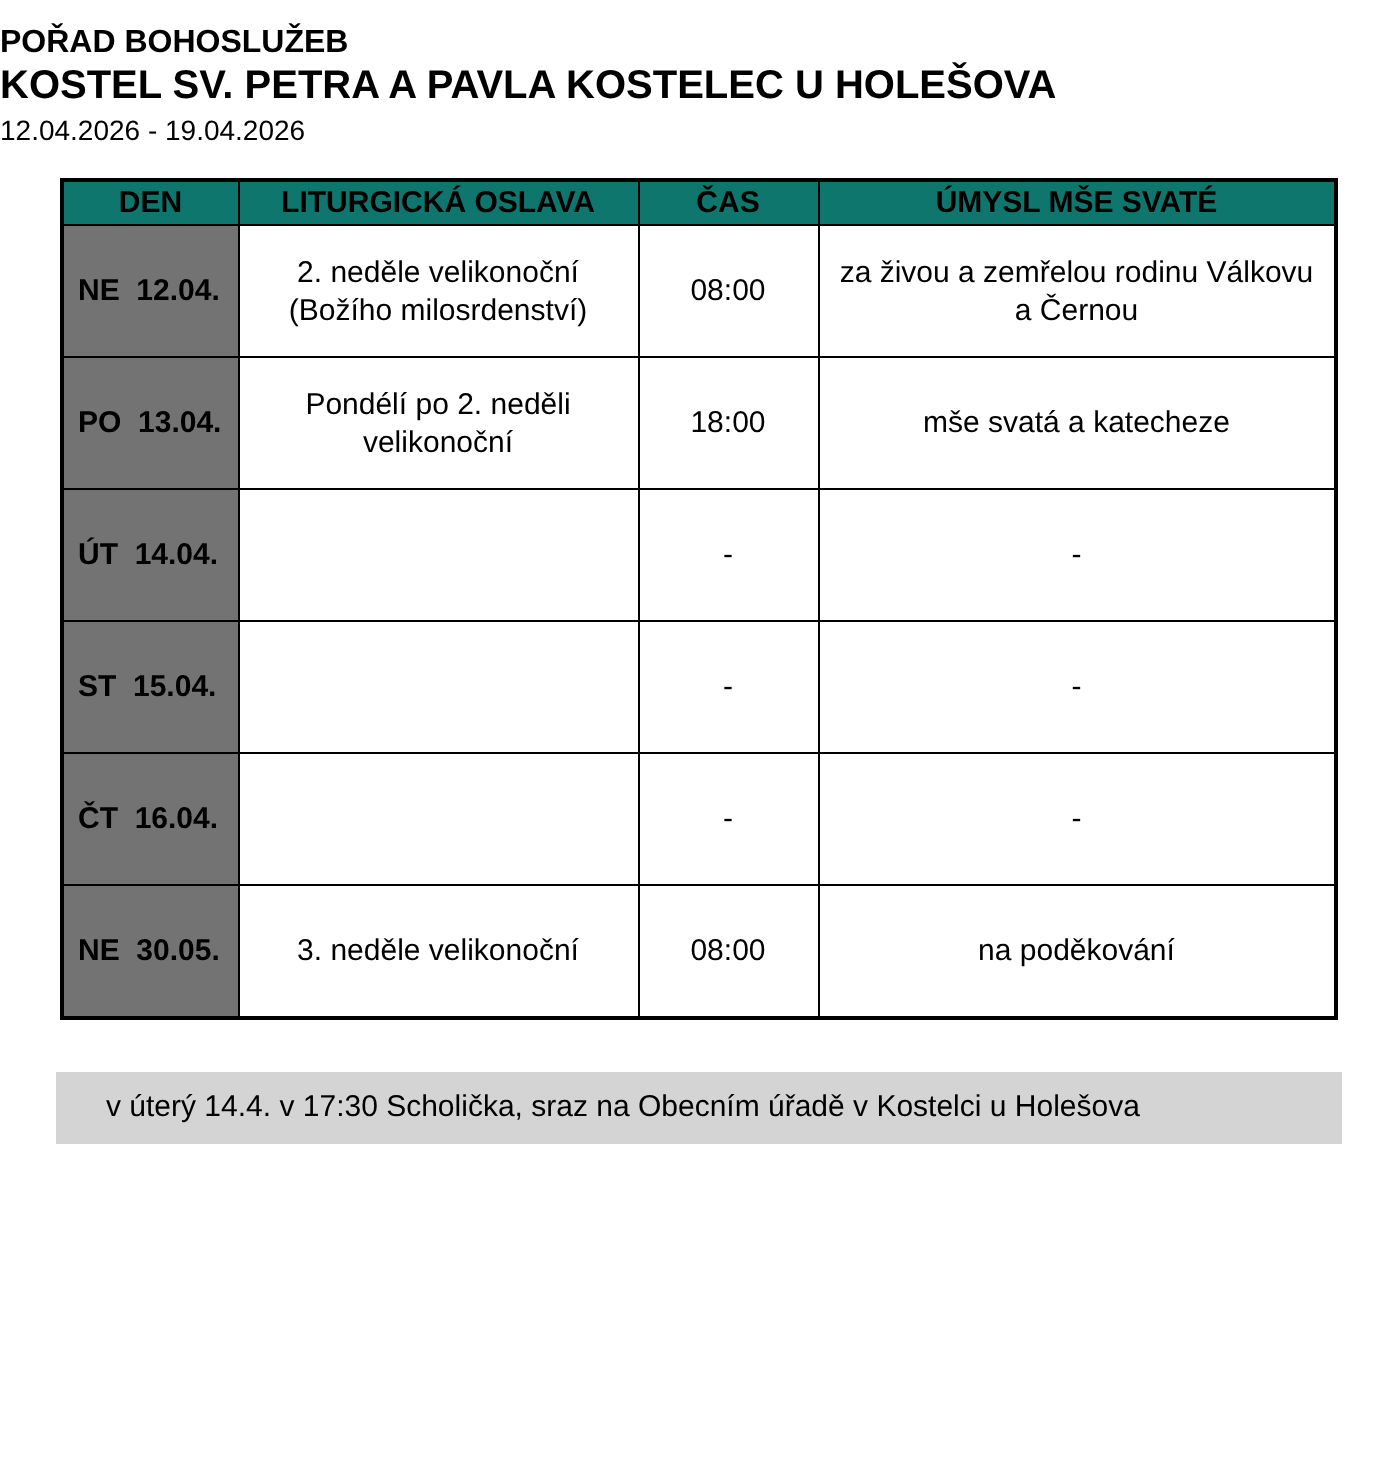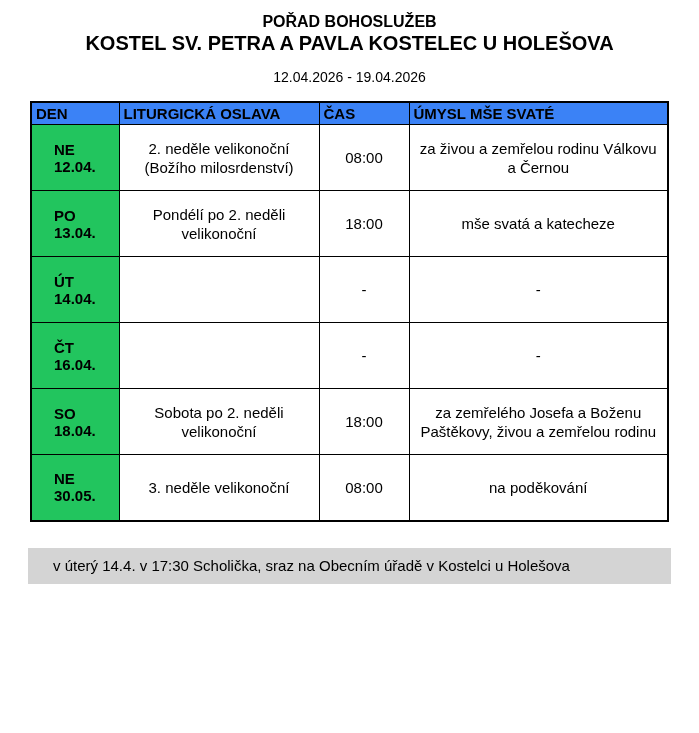--- a/index.html
+++ b/index.html
@@ -9,51 +9,51 @@
     font-family: "Liberation Sans", sans-serif;
     color: #000000;
   }
   .page {
     width: 699px;
     height: 733px;
     box-sizing: border-box;
     padding-top: 12px;
     overflow: hidden;
   }
-  .doc-header { text-align: center; }
+  .doc-header { }
   .title    { font-weight: bold; font-size: 16px; line-height: 19px; }
   .subtitle { font-weight: bold; font-size: 20px; line-height: 19px; margin-top: 3px; }
-  .daterange{ font-size: 14px; margin-top: 16px; }
+  .daterange{ font-size: 14px; margin-top: 4px; }
 
   table.schedule {
     border-collapse: collapse;
     margin: 16px auto 0 auto;
     width: 637px;
     table-layout: fixed;
     border: 2px solid #000;
   }
   table.schedule th,
   table.schedule td {
     border: 1px solid #000;
     box-sizing: border-box;
   }
   thead th {
-    background: #3b82f6;
+    background: #0f766e;
     font-size: 15px;
     font-weight: bold;
     height: 22px;
     padding: 2px 4px;
-    text-align: left;
+    text-align: center;
   }
   tbody tr { height: 66px; }
   td.day {
-    background: #22c55e;
+    background: #737373;
     font-weight: bold;
     font-size: 15px;
-    padding-left: 22px;
+    padding-left: 7px;
     white-space: pre-wrap;
     vertical-align: middle;
   }
   td.celebration, td.time, td.intention {
     text-align: center;
     font-size: 15px;
     padding: 2px 6px;
     vertical-align: middle;
     line-height: 19px;
   }
@@ -107,30 +107,30 @@
         <td class="time">18:00</td>
         <td class="intention">mše svatá a katecheze</td>
       </tr>
       <tr>
         <td class="day">ÚT  14.04.</td>
         <td class="celebration"></td>
         <td class="time">-</td>
         <td class="intention">-</td>
       </tr>
       <tr>
-        <td class="day">ČT  16.04.</td>
+        <td class="day">ST  15.04.</td>
         <td class="celebration"></td>
         <td class="time">-</td>
         <td class="intention">-</td>
       </tr>
       <tr>
-        <td class="day">SO  18.04.</td>
-        <td class="celebration">Sobota po 2. neděli velikonoční</td>
-        <td class="time">18:00</td>
-        <td class="intention">za zemřelého Josefa a Boženu Paštěkovy, živou a zemřelou rodinu</td>
+        <td class="day">ČT  16.04.</td>
+        <td class="celebration"></td>
+        <td class="time">-</td>
+        <td class="intention">-</td>
       </tr>
       <tr>
         <td class="day">NE  30.05.</td>
         <td class="celebration">3. neděle velikonoční</td>
         <td class="time">08:00</td>
         <td class="intention">na poděkování</td>
       </tr>
     </tbody>
   </table>
 

